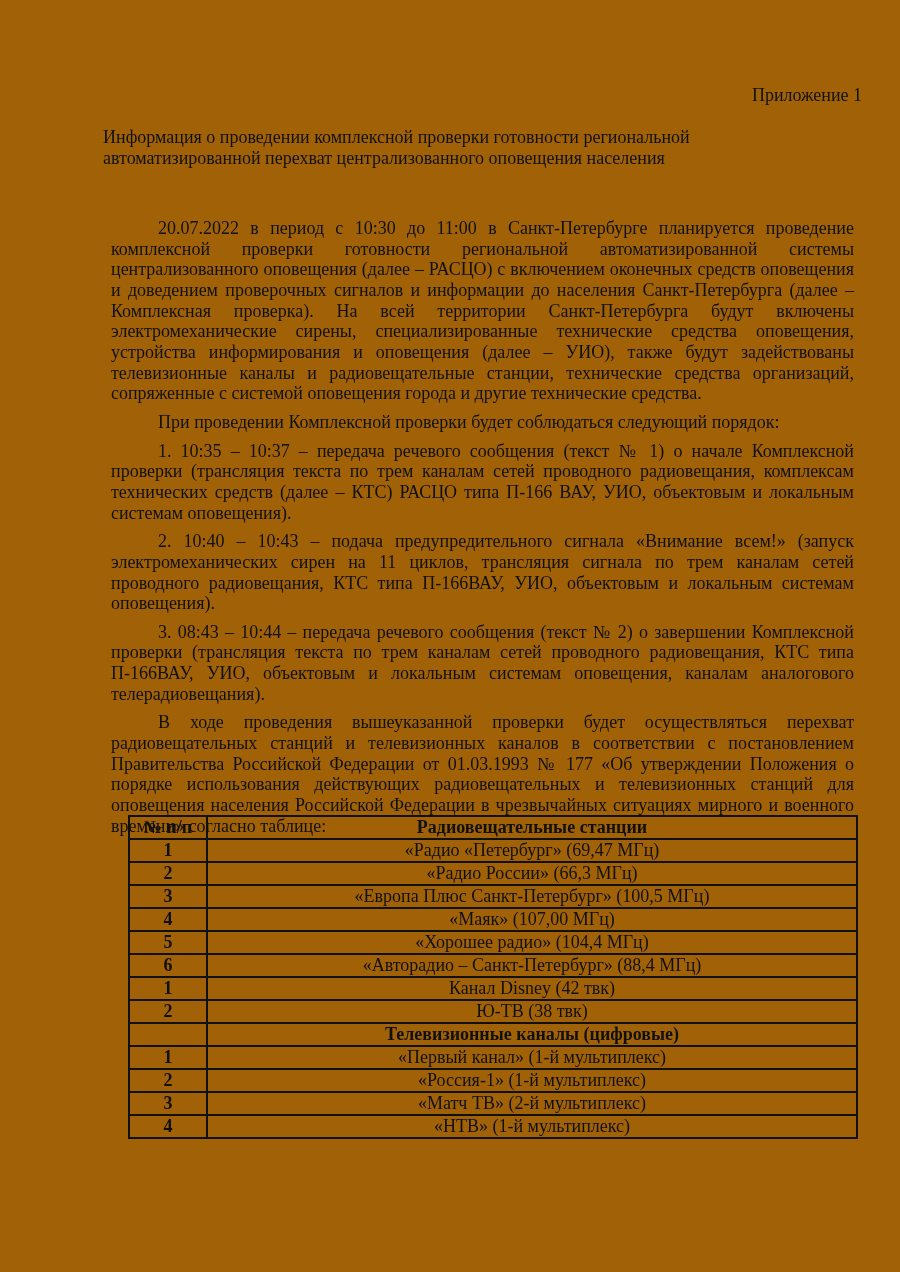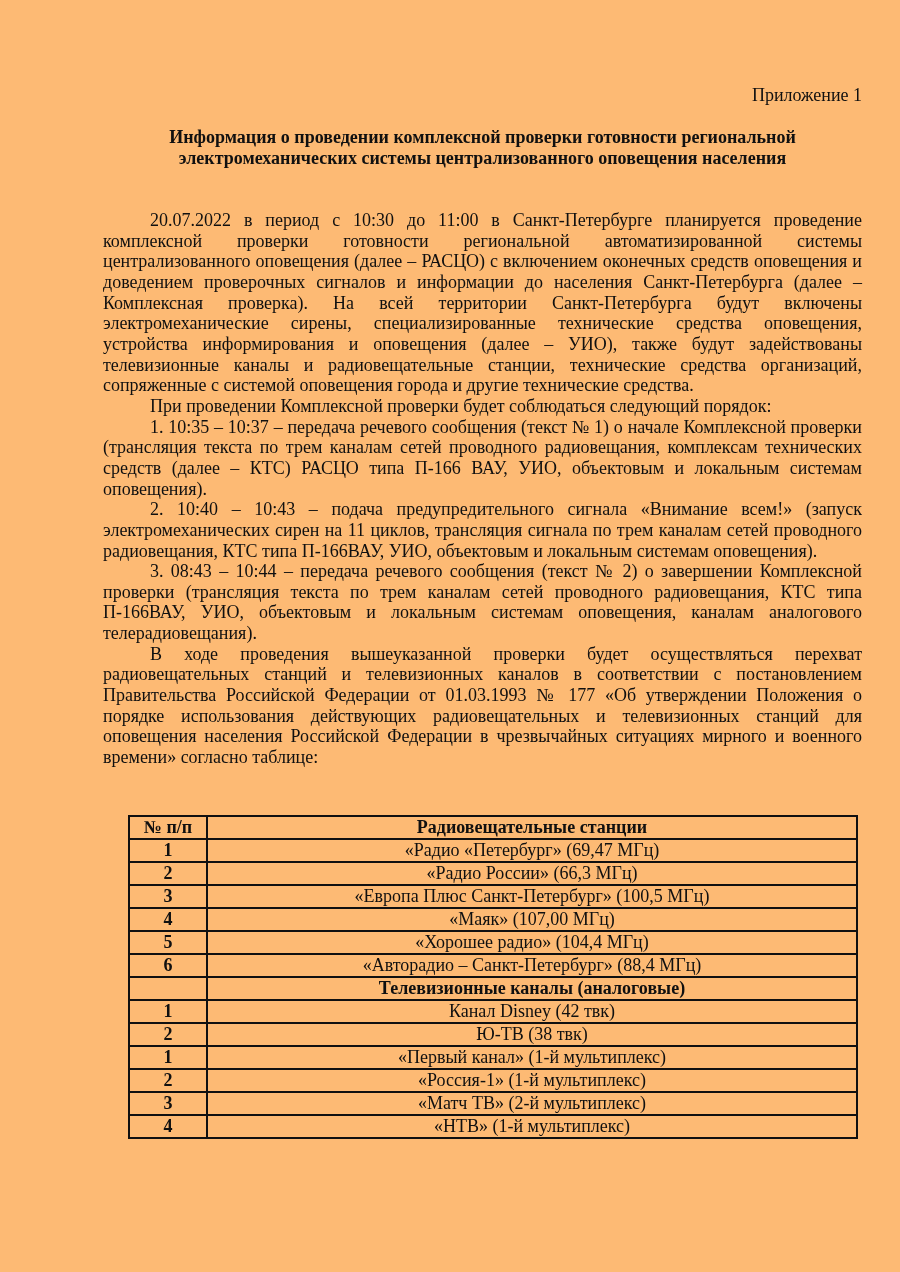--- a/index.html
+++ b/index.html
@@ -10,45 +10,44 @@
     background: #ffffff;
     color: #101010;
     font-family: "Liberation Serif", "DejaVu Serif", serif;
     position: relative;
     overflow: hidden;
   }
   .page {
     position: absolute;
     top: 0; left: 0;
     width: 900px; height: 1272px;
-    background: #fdba74;
+    background: #a16207;
   }
   .annex-line {
     position: absolute;
     top: 85px; left: 103px; width: 759px;
     text-align: right;
     font-size: 18px;
     line-height: 21px;
   }
   .doc-title {
     position: absolute;
     top: 127px; left: 103px; width: 759px;
-    text-align: center;
-    font-weight: bold;
+    font-weight: normal;
     font-size: 18px;
     line-height: 21px;
   }
   .content {
     position: absolute;
     top: 210px; left: 103px; width: 759px;
     font-size: 18px;
     line-height: 20.65px;
   }
   .content p {
-    margin: 0;
+    margin: 8px;
     text-align: justify;
     text-indent: 47px;
   }
   table.channels {
     position: absolute;
     top: 815px; left: 128px;
     width: 730px;
     border-collapse: collapse;
     table-layout: fixed;
     font-size: 18px;
@@ -71,21 +70,21 @@
 </style>
 </head>
 <body>
 
 <div class="page">
 
   <div class="annex-line">Приложение 1</div>
 
   <div class="doc-title">
     <div>Информация о проведении комплексной проверки готовности региональной</div>
-    <div>электромеханических системы централизованного оповещения населения</div>
+    <div>автоматизированной перехват централизованного оповещения населения</div>
   </div>
 
   <div class="content">
     <p>20.07.2022 в период с 10:30 до 11:00 в Санкт-Петербурге планируется проведение комплексной проверки готовности региональной автоматизированной системы централизованного оповещения (далее – РАСЦО) с включением оконечных средств оповещения и доведением проверочных сигналов и информации до населения Санкт-Петербурга (далее – Комплексная проверка). На всей территории Санкт-Петербурга будут включены электромеханические сирены, специализированные технические средства оповещения, устройства информирования и оповещения (далее – УИО), также будут задействованы телевизионные каналы и радиовещательные станции, технические средства организаций, сопряженные с системой оповещения города и другие технические средства.</p>
     <p>При проведении Комплексной проверки будет соблюдаться следующий порядок:</p>
     <p>1. 10:35 – 10:37 – передача речевого сообщения (текст № 1) о начале Комплексной проверки (трансляция текста по трем каналам сетей проводного радиовещания, комплексам технических средств (далее – КТС) РАСЦО типа П-166 ВАУ, УИО, объектовым и локальным системам оповещения).</p>
     <p>2. 10:40 – 10:43 – подача предупредительного сигнала «Внимание всем!» (запуск электромеханических сирен на 11 циклов, трансляция сигнала по трем каналам сетей проводного радиовещания, КТС типа П-166ВАУ, УИО, объектовым и локальным системам оповещения).</p>
     <p>3. 08:43 – 10:44 – передача речевого сообщения (текст № 2) о завершении Комплексной проверки (трансляция текста по трем каналам сетей проводного радиовещания, КТС типа П-166ВАУ, УИО, объектовым и локальным системам оповещения, каналам аналогового телерадиовещания).</p>
     <p>В ходе проведения вышеуказанной проверки будет осуществляться перехват радиовещательных станций и телевизионных каналов в соответствии с постановлением Правительства Российской Федерации от 01.03.1993 № 177 «Об утверждении Положения о порядке использования действующих радиовещательных и телевизионных станций для оповещения населения Российской Федерации в чрезвычайных ситуациях мирного и военного времени» согласно таблице:</p>
   </div>
@@ -117,31 +116,31 @@
         <td>«Маяк» (107,00 МГц)</td>
       </tr>
       <tr>
         <td class="num">5</td>
         <td>«Хорошее радио» (104,4 МГц)</td>
       </tr>
       <tr>
         <td class="num">6</td>
         <td>«Авторадио – Санкт-Петербург» (88,4 МГц)</td>
       </tr>
-      <tr class="section">
-        <td class="num"></td>
-        <td>Телевизионные каналы (аналоговые)</td>
-      </tr>
       <tr>
         <td class="num">1</td>
         <td>Канал Disney (42 твк)</td>
       </tr>
       <tr>
         <td class="num">2</td>
         <td>Ю-ТВ (38 твк)</td>
+      </tr>
+      <tr class="section">
+        <td class="num"></td>
+        <td>Телевизионные каналы (цифровые)</td>
       </tr>
       <tr>
         <td class="num">1</td>
         <td>«Первый канал» (1-й мультиплекс)</td>
       </tr>
       <tr>
         <td class="num">2</td>
         <td>«Россия-1» (1-й мультиплекс)</td>
       </tr>
       <tr>

